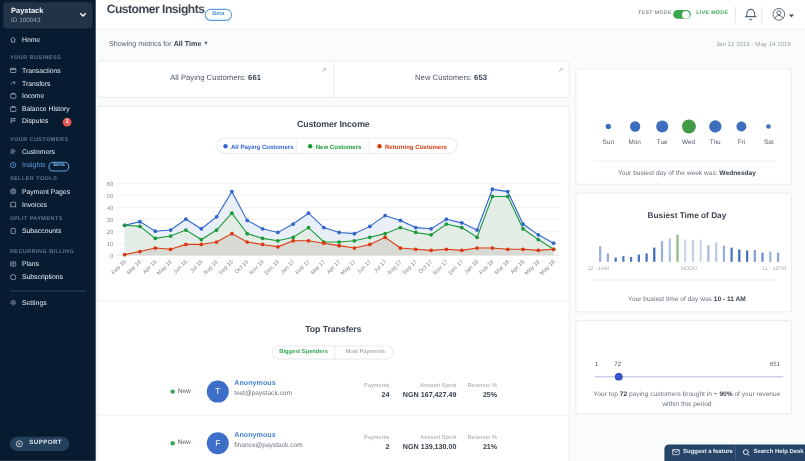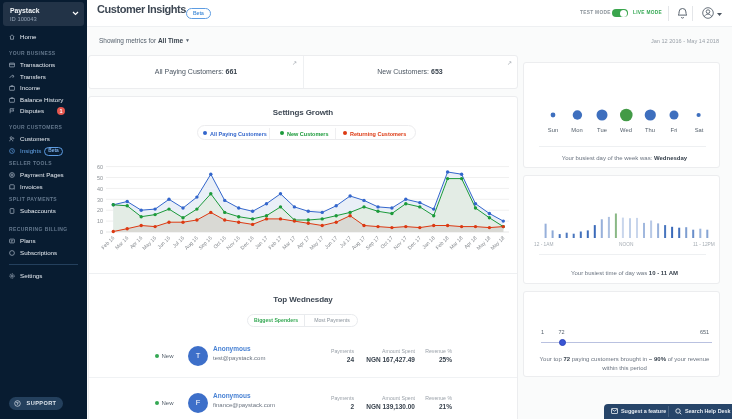--- a/index.html
+++ b/index.html
@@ -172,21 +172,21 @@
 
 <div class="card" id="statrow">
   <div id="statdiv"></div>
   <div class="stattxt" style="left:0">All Paying Customers: <b>661</b></div>
   <div class="stattxt" style="left:214px">New Customers: <b>653</b></div>
   <div class="exparrow" style="left:203px">↗</div>
   <div class="exparrow" style="left:418px">↗</div>
 </div>
 
 <div class="card" id="bigcard">
-  <div id="growthtitle">Settings Growth</div>
+  <div id="growthtitle">Customer Income</div>
   <div id="legend">
     <div class="legitem" style="left:5px; color:#3366cc"><span class="dot" style="background:#3366cc"></span>All Paying Customers</div>
     <div class="legitem" style="left:82px; color:#1b9a3a"><span class="dot" style="background:#1b9a3a"></span>New Customers</div>
     <div class="legitem" style="left:145px; color:#dc3912"><span class="dot" style="background:#dc3912"></span>Returning Customers</div>
     <div style="position:absolute;left:70.5px;top:2px;width:1px;height:11px;background:#efeff1"></div>
     <div style="position:absolute;left:136.5px;top:2px;width:1px;height:11px;background:#efeff1"></div>
   </div>
   <div id="chartwrap">
   <svg width="429" height="176" viewBox="0 0 429 176" style="position:absolute;left:0;top:0">
 <line x1="17" y1="135.0" x2="420" y2="135.0" stroke="#e7e7e7" stroke-width="1"></line>
@@ -321,21 +321,21 @@
 <text transform="translate(332.3,141.3) rotate(-45)" font-size="5.2" fill="#85898e" text-anchor="end" font-family="Liberation Sans, sans-serif">Dec 17</text>
 <text transform="translate(346.2,141.3) rotate(-45)" font-size="5.2" fill="#85898e" text-anchor="end" font-family="Liberation Sans, sans-serif">Jan 18</text>
 <text transform="translate(360.1,141.3) rotate(-45)" font-size="5.2" fill="#85898e" text-anchor="end" font-family="Liberation Sans, sans-serif">Feb 18</text>
 <text transform="translate(374.1,141.3) rotate(-45)" font-size="5.2" fill="#85898e" text-anchor="end" font-family="Liberation Sans, sans-serif">Mar 18</text>
 <text transform="translate(388.0,141.3) rotate(-45)" font-size="5.2" fill="#85898e" text-anchor="end" font-family="Liberation Sans, sans-serif">Apr 18</text>
 <text transform="translate(401.9,141.3) rotate(-45)" font-size="5.2" fill="#85898e" text-anchor="end" font-family="Liberation Sans, sans-serif">May 18</text>
 <text transform="translate(415.8,141.3) rotate(-45)" font-size="5.2" fill="#85898e" text-anchor="end" font-family="Liberation Sans, sans-serif">May 18</text>
 </svg>
   </div>
   <div id="tcdiv"></div>
-  <div id="tctitle">Top Wednesday</div>
+  <div id="tctitle">Top Transfers</div>
   <div id="tabs">
       <div class="t1">Biggest Spenders</div>
       <div class="t2">Most Payments</div>
     </div>
   <div class="custrow" style="top:234px">
     <div class="newdot"></div>
       <div class="newtxt">New</div>
     <div class="avatar">T</div>
     <div class="cname">Anonymous</div>
     <div class="cemail">test@paystack.com</div>
@@ -377,20 +377,21 @@
   <div class="daylab" style="left:65px">Tue</div>
   <div class="daylab" style="left:89px">Wed</div>
   <div class="daylab" style="left:113px">Thu</div>
   <div class="daylab" style="left:137px">Fri</div>
   <div class="daylab" style="left:162px">Sat</div>
   <div class="rdivider" style="top:83px"></div>
   <div class="rfoot" style="top:91px">Your busiest day of the week was: <b>Wednesday</b></div>
 </div>
 
 <div class="card" id="card2">
+  <div class="rtitle" style="top:15px">Busiest Time of Day</div>
   <svg class="abs" style="left:0;top:0" width="193" height="109" viewBox="0 0 193 109">
 <rect x="20.6" y="47.7" width="2" height="14.3" fill="#2f62b5" opacity="0.5"></rect>
 <rect x="27.6" y="54.4" width="2" height="7.6" fill="#2f62b5" opacity="0.55"></rect>
 <rect x="34.7" y="58.1" width="2" height="3.9" fill="#2f62b5" opacity="0.88"></rect>
 <rect x="41.7" y="56.7" width="2" height="5.3" fill="#2f62b5" opacity="0.85"></rect>
 <rect x="48.7" y="57.7" width="2" height="4.3" fill="#2f62b5" opacity="0.88"></rect>
 <rect x="55.8" y="55.5" width="2" height="6.5" fill="#2f62b5" opacity="0.9"></rect>
 <rect x="62.8" y="54.4" width="2" height="7.6" fill="#2f62b5" opacity="0.92"></rect>
 <rect x="69.8" y="49.1" width="2" height="12.9" fill="#2f62b5" opacity="0.95"></rect>
 <rect x="76.8" y="43.3" width="2" height="18.7" fill="#2f62b5" opacity="0.5"></rect>

